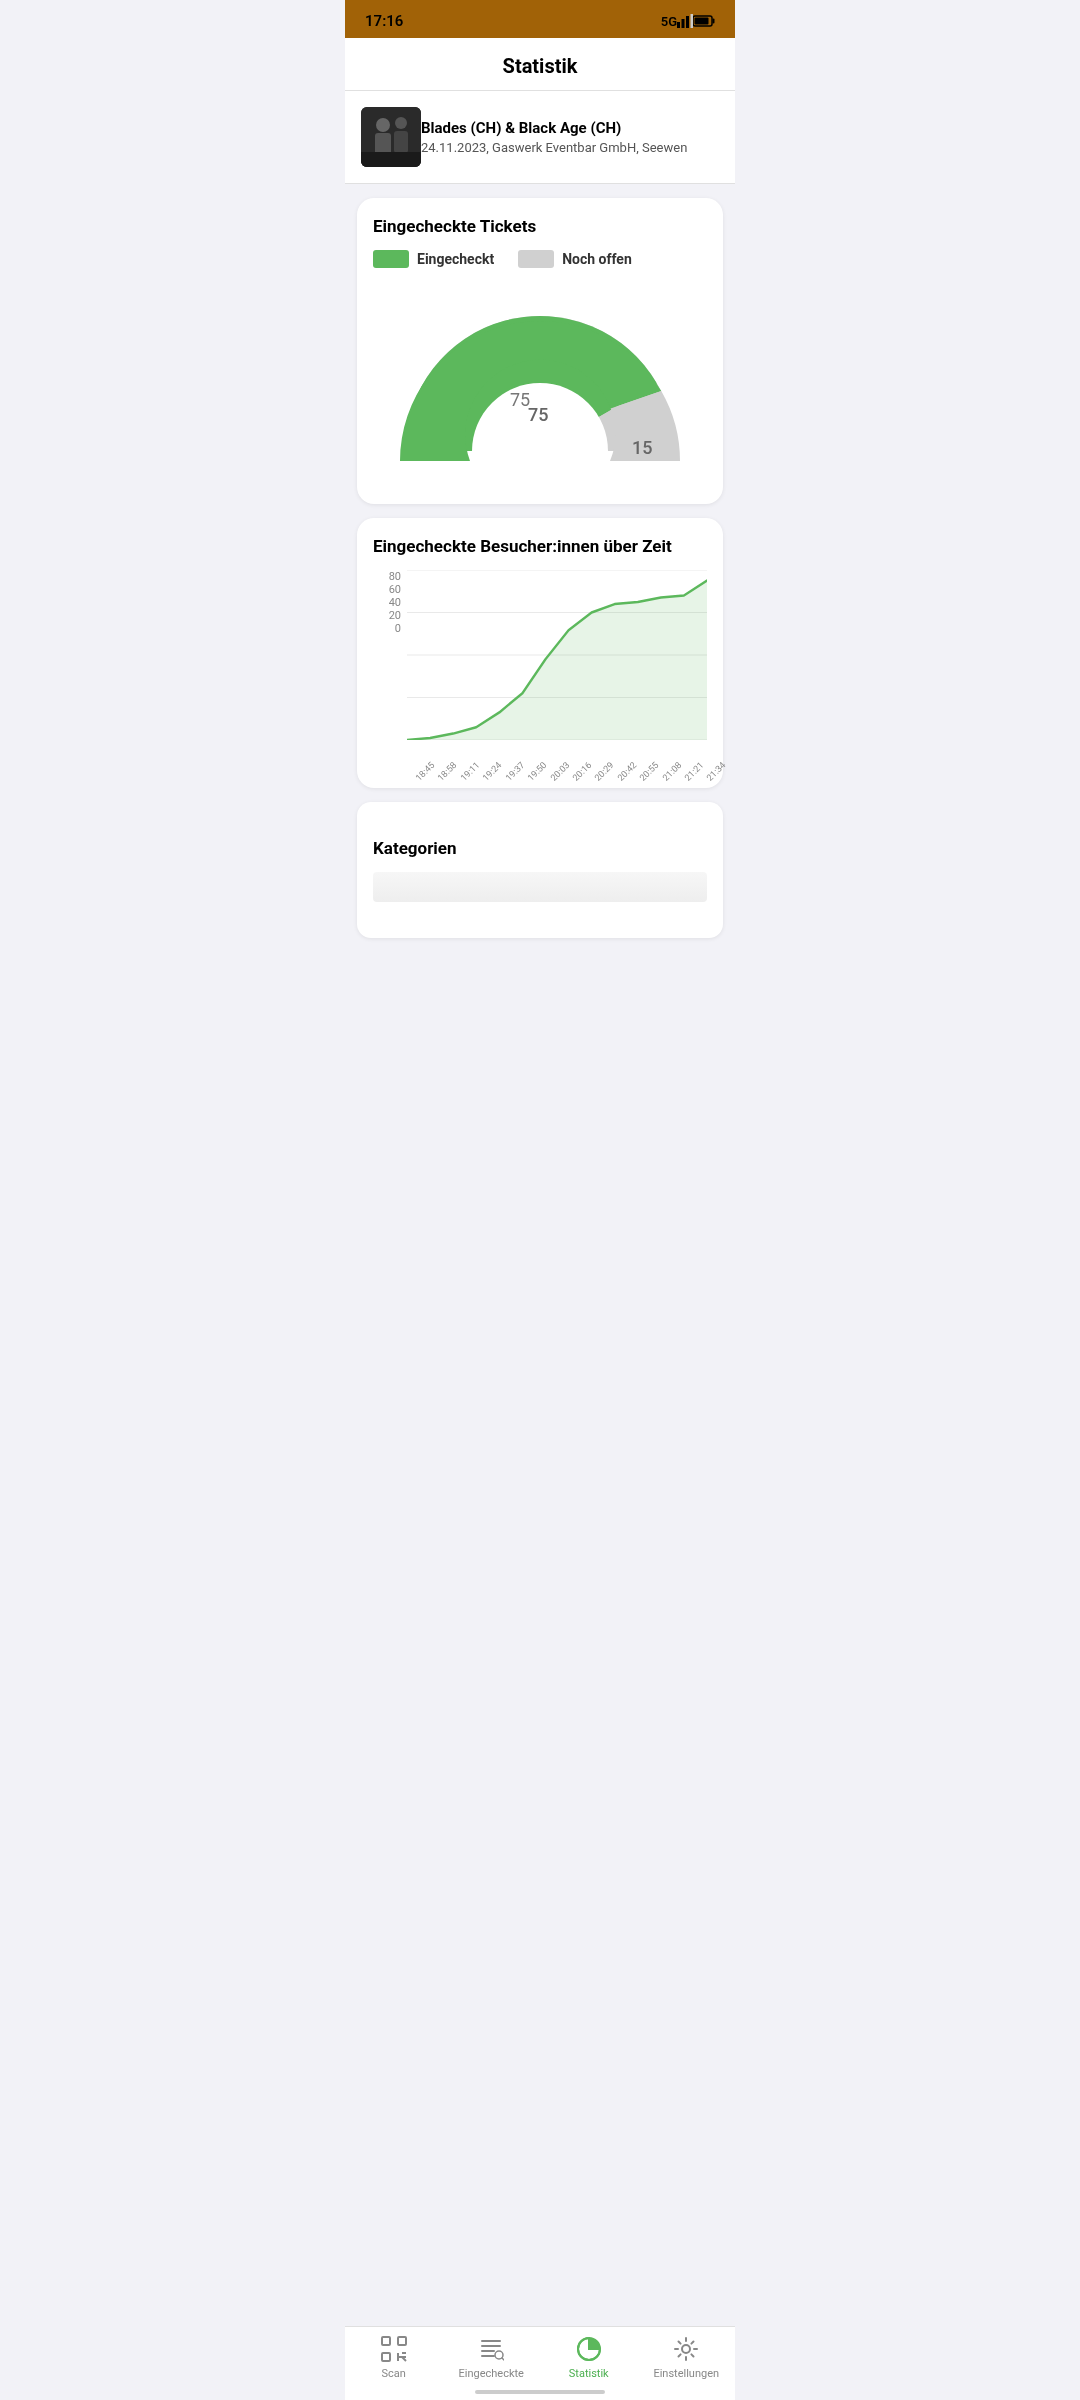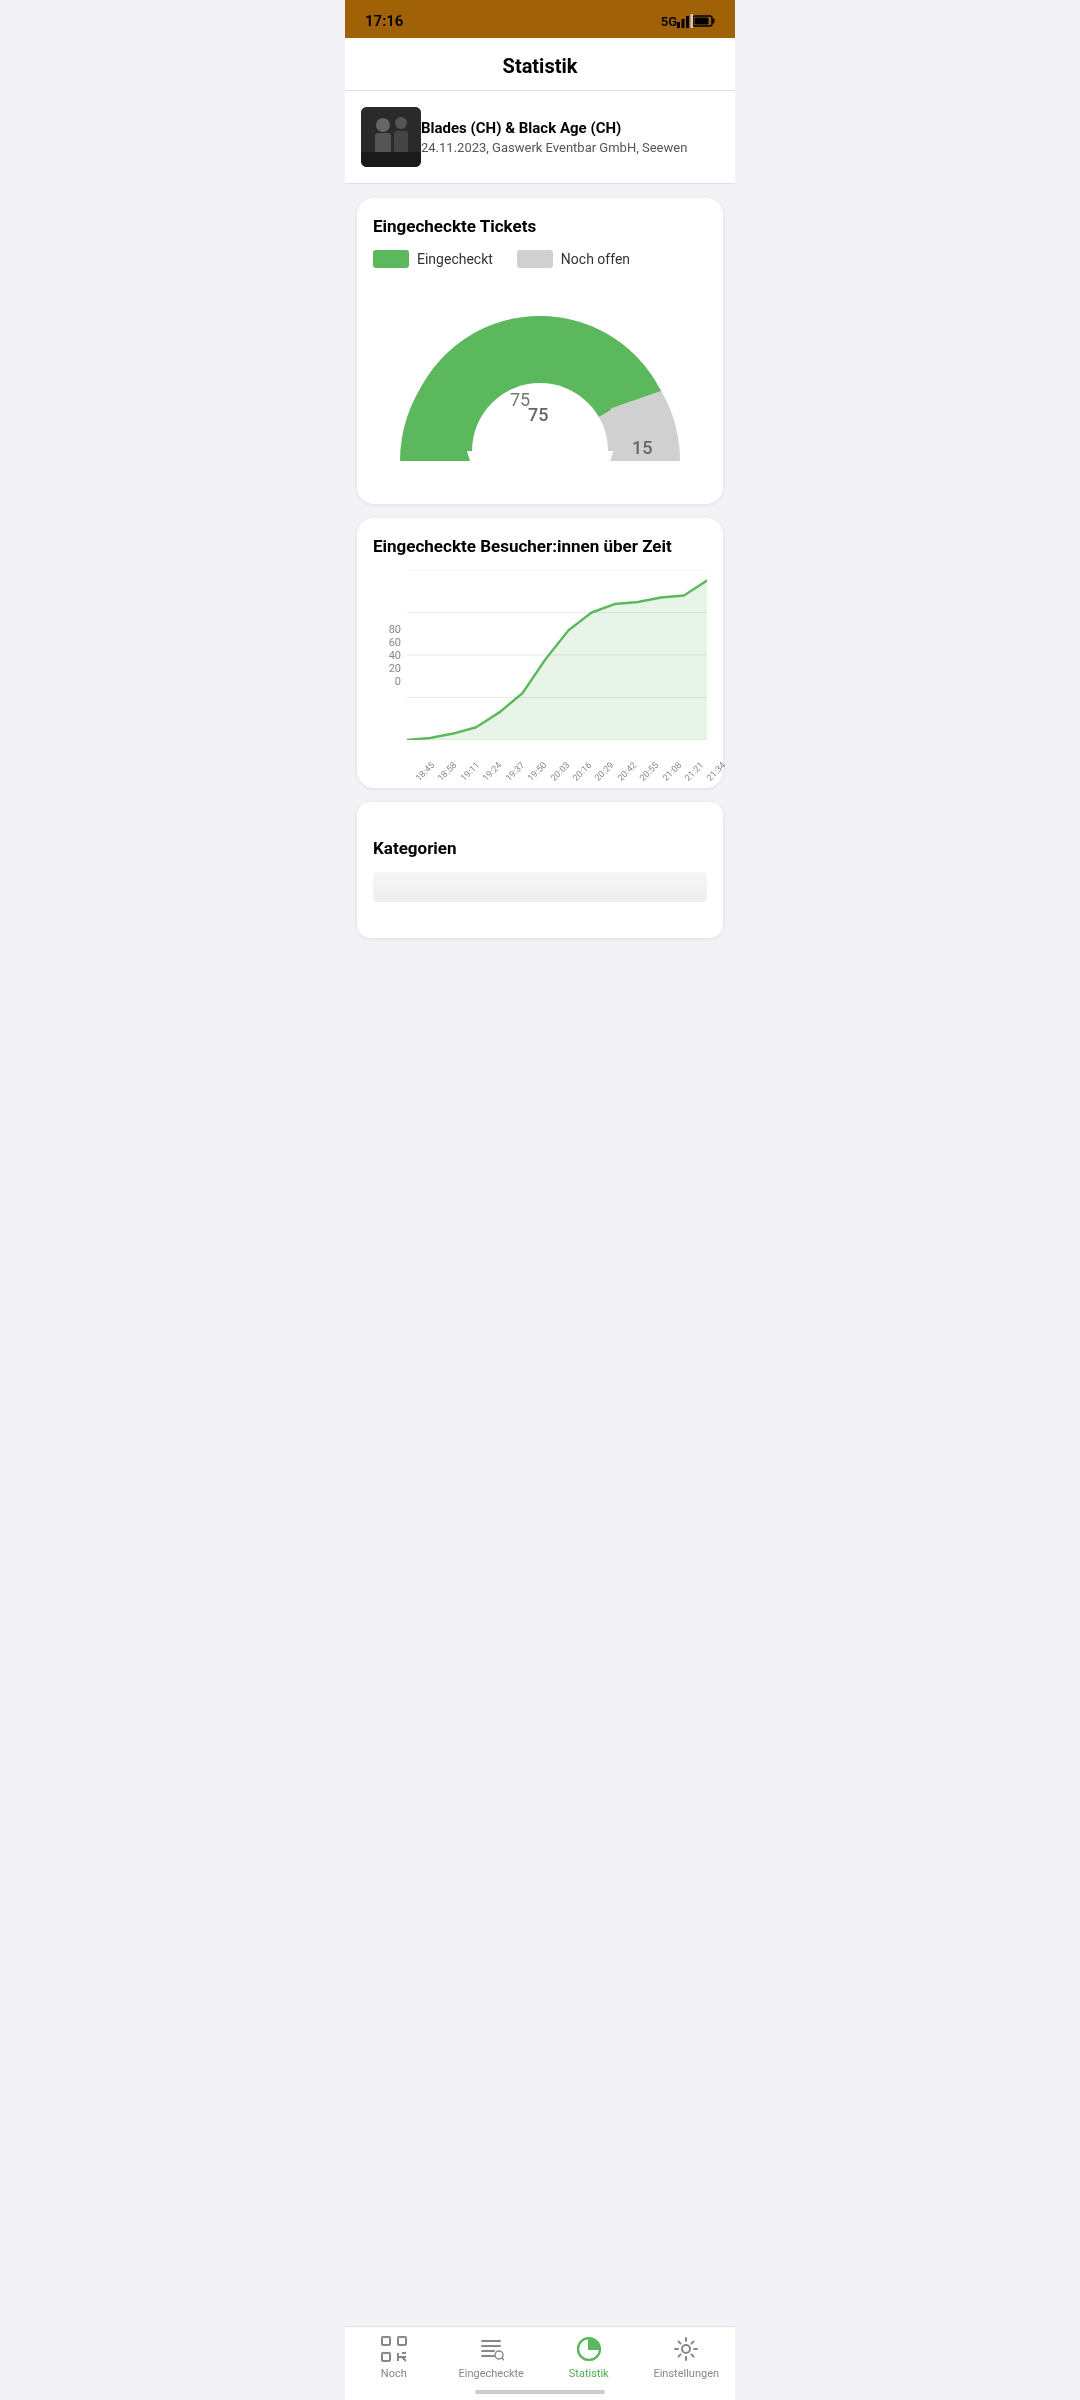--- a/index.html
+++ b/index.html
@@ -101,20 +101,21 @@
       font-weight: 700;
       color: #000;
       margin-bottom: 14px;
     }
 
     
     .legend {
       display: flex;
       gap: 24px;
       margin-bottom: 18px;
+      font-weight: bold;
     }
     .legend-item {
       display: flex;
       align-items: center;
       gap: 8px;
     }
     .legend-swatch {
       width: 36px;
       height: 18px;
       border-radius: 3px;
@@ -139,21 +140,21 @@
       height: 200px;
       margin-top: 8px;
     }
     .y-axis-labels {
       position: absolute;
       left: 0;
       top: 0;
       height: 170px;
       display: flex;
       flex-direction: column;
-      justify-content: center;
+      justify-content: flex-start;
       padding-bottom: 0;
     }
     .y-label {
       font-size: 11px;
       color: #888;
       text-align: right;
       width: 28px;
     }
     .chart-area {
       position: absolute;
@@ -431,21 +432,21 @@
       <svg width="26" height="26" viewBox="0 0 26 26">
         <rect x="1" y="1" width="8" height="8" rx="1" fill="none" stroke="#888" stroke-width="2"></rect>
         <rect x="17" y="1" width="8" height="8" rx="1" fill="none" stroke="#888" stroke-width="2"></rect>
         <rect x="1" y="17" width="8" height="8" rx="1" fill="none" stroke="#888" stroke-width="2"></rect>
         <line x1="17" y1="17" x2="17" y2="25" stroke="#888" stroke-width="2"></line>
         <line x1="17" y1="21" x2="25" y2="21" stroke="#888" stroke-width="2"></line>
         <line x1="21" y1="17" x2="25" y2="17" stroke="#888" stroke-width="2"></line>
         <line x1="21" y1="21" x2="25" y2="25" stroke="#888" stroke-width="2"></line>
       </svg>
     </div>
-    <span class="nav-label">Noch</span>
+    <span class="nav-label">Scan</span>
   </div>
 
   <div class="nav-item">
     <div class="nav-icon">
       <svg width="26" height="26" viewBox="0 0 26 26">
         <line x1="4" y1="5" x2="22" y2="5" stroke="#888" stroke-width="2" stroke-linecap="round"></line>
         <line x1="4" y1="10" x2="22" y2="10" stroke="#888" stroke-width="2" stroke-linecap="round"></line>
         <line x1="4" y1="15" x2="16" y2="15" stroke="#888" stroke-width="2" stroke-linecap="round"></line>
         <line x1="4" y1="20" x2="16" y2="20" stroke="#888" stroke-width="2" stroke-linecap="round"></line>
         <circle cx="21" cy="19" r="4" fill="none" stroke="#888" stroke-width="1.5"></circle>

